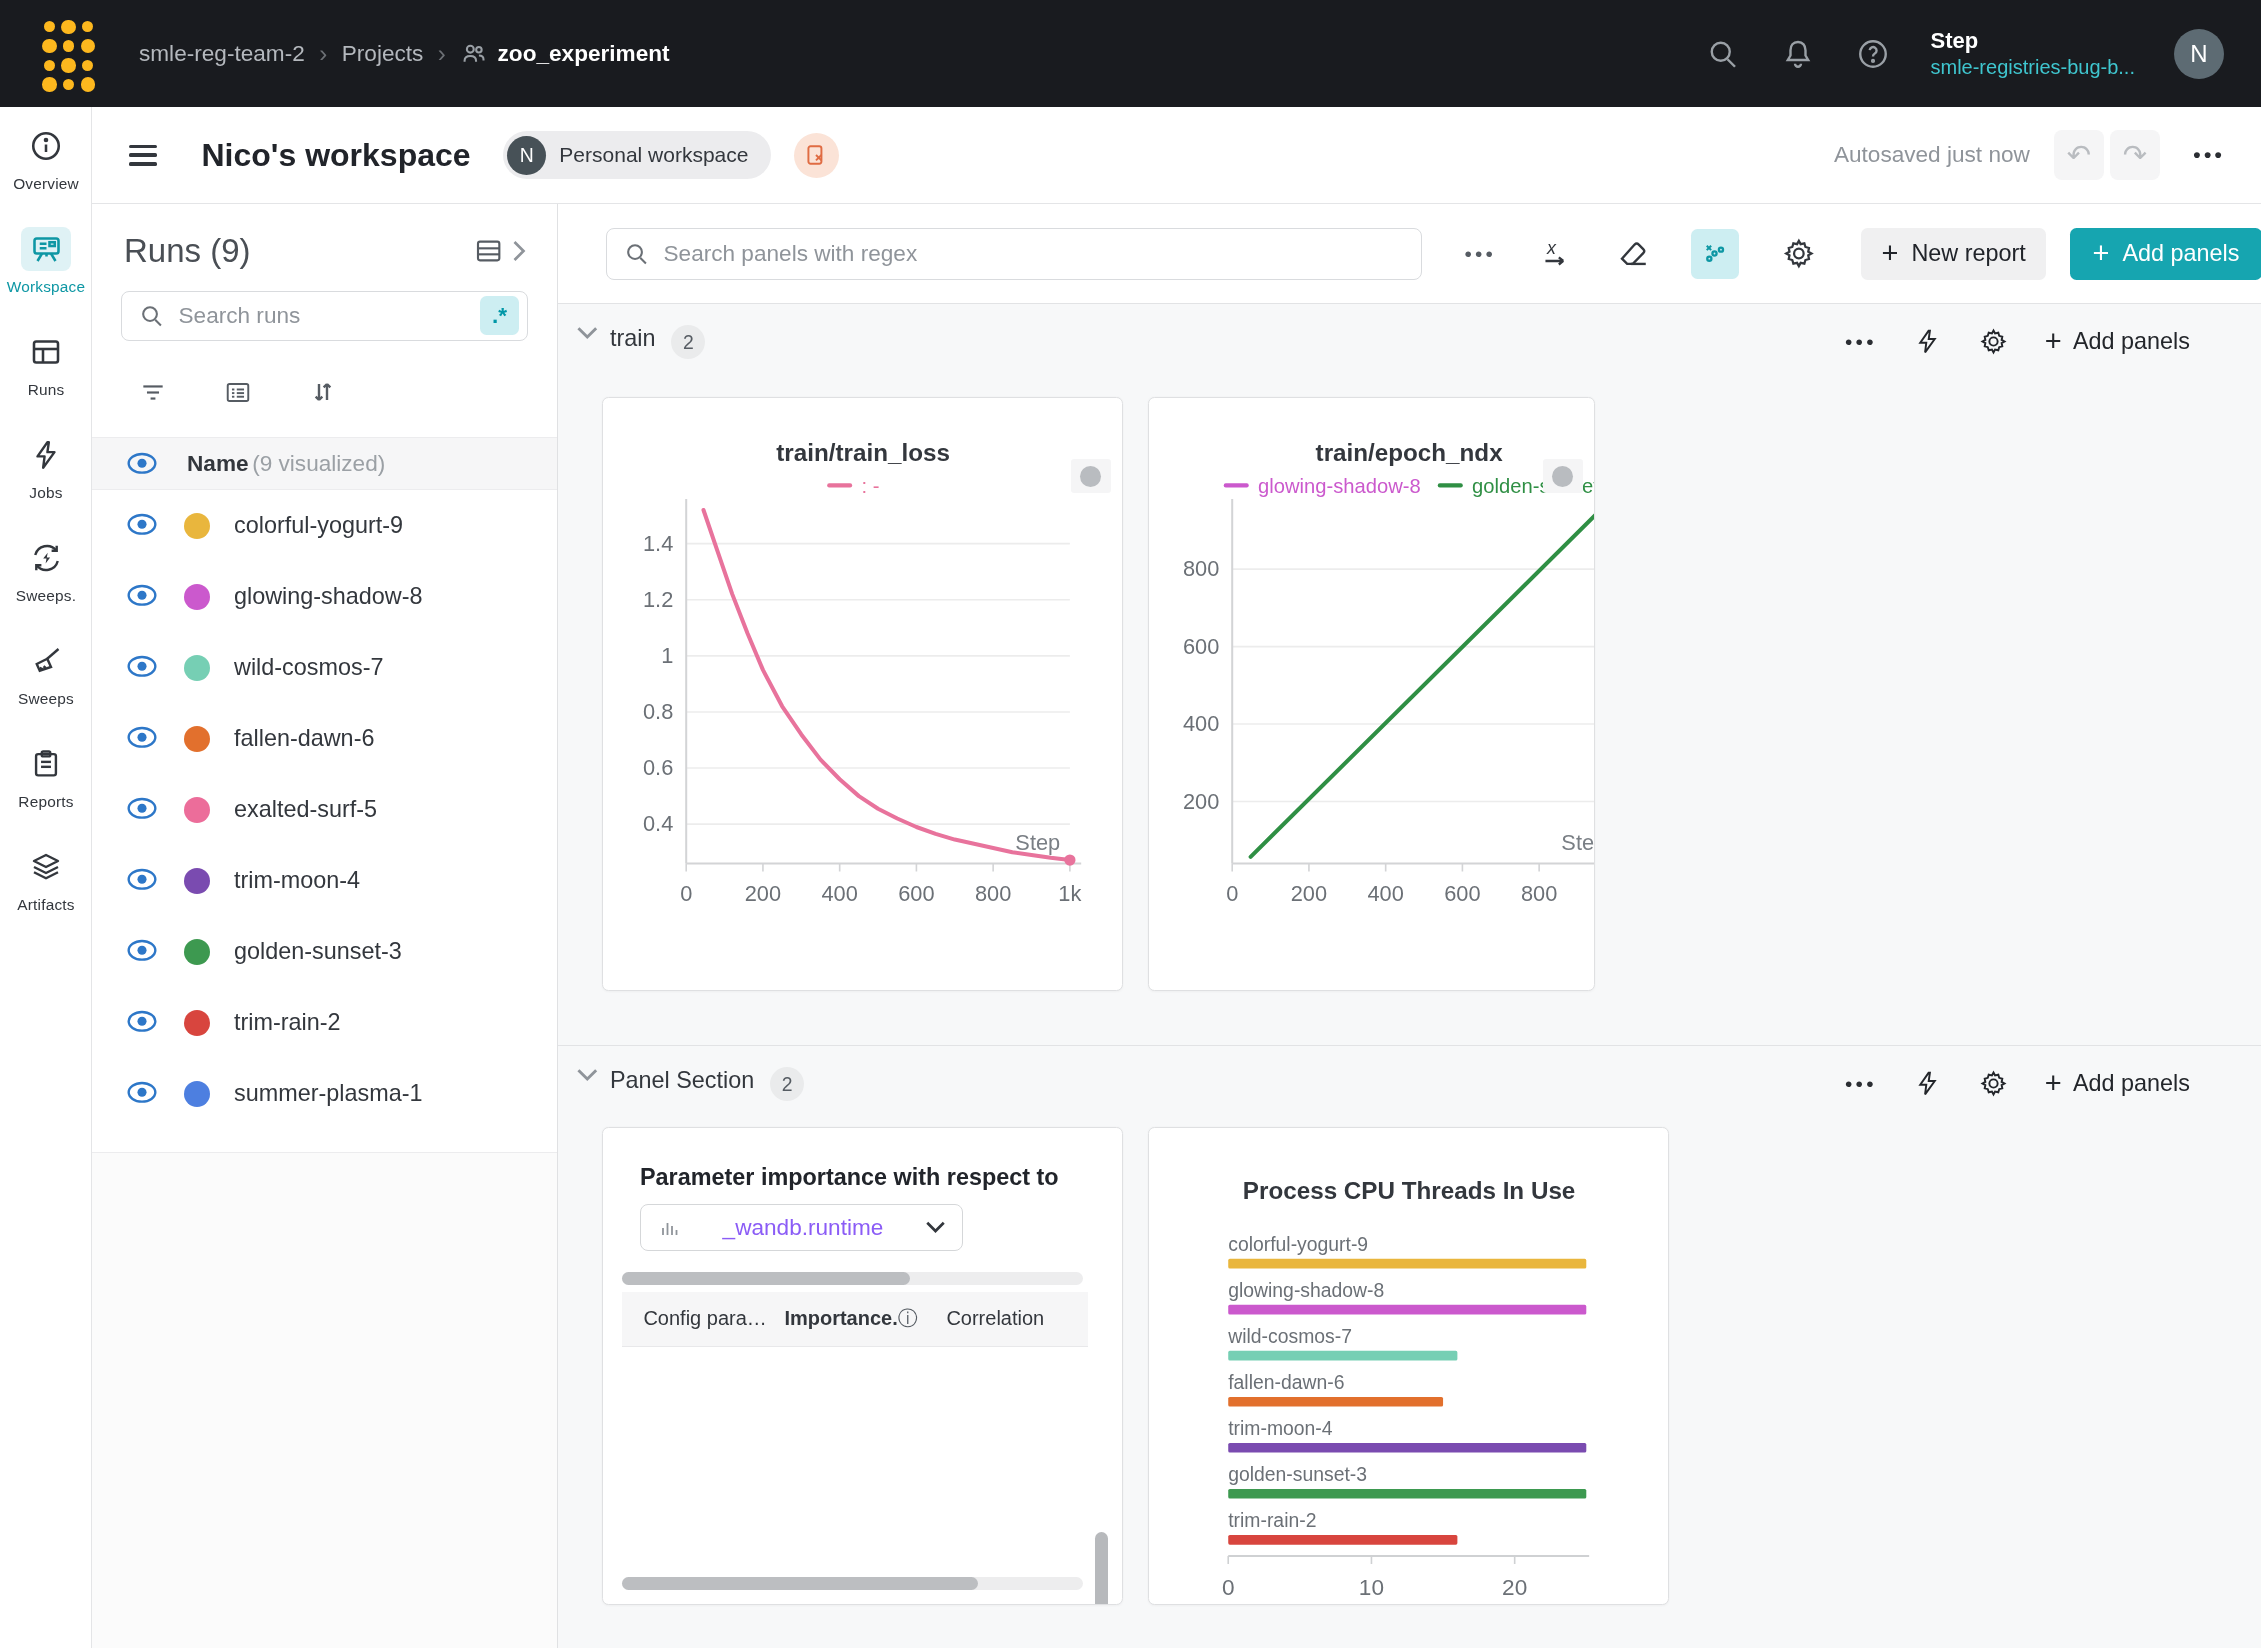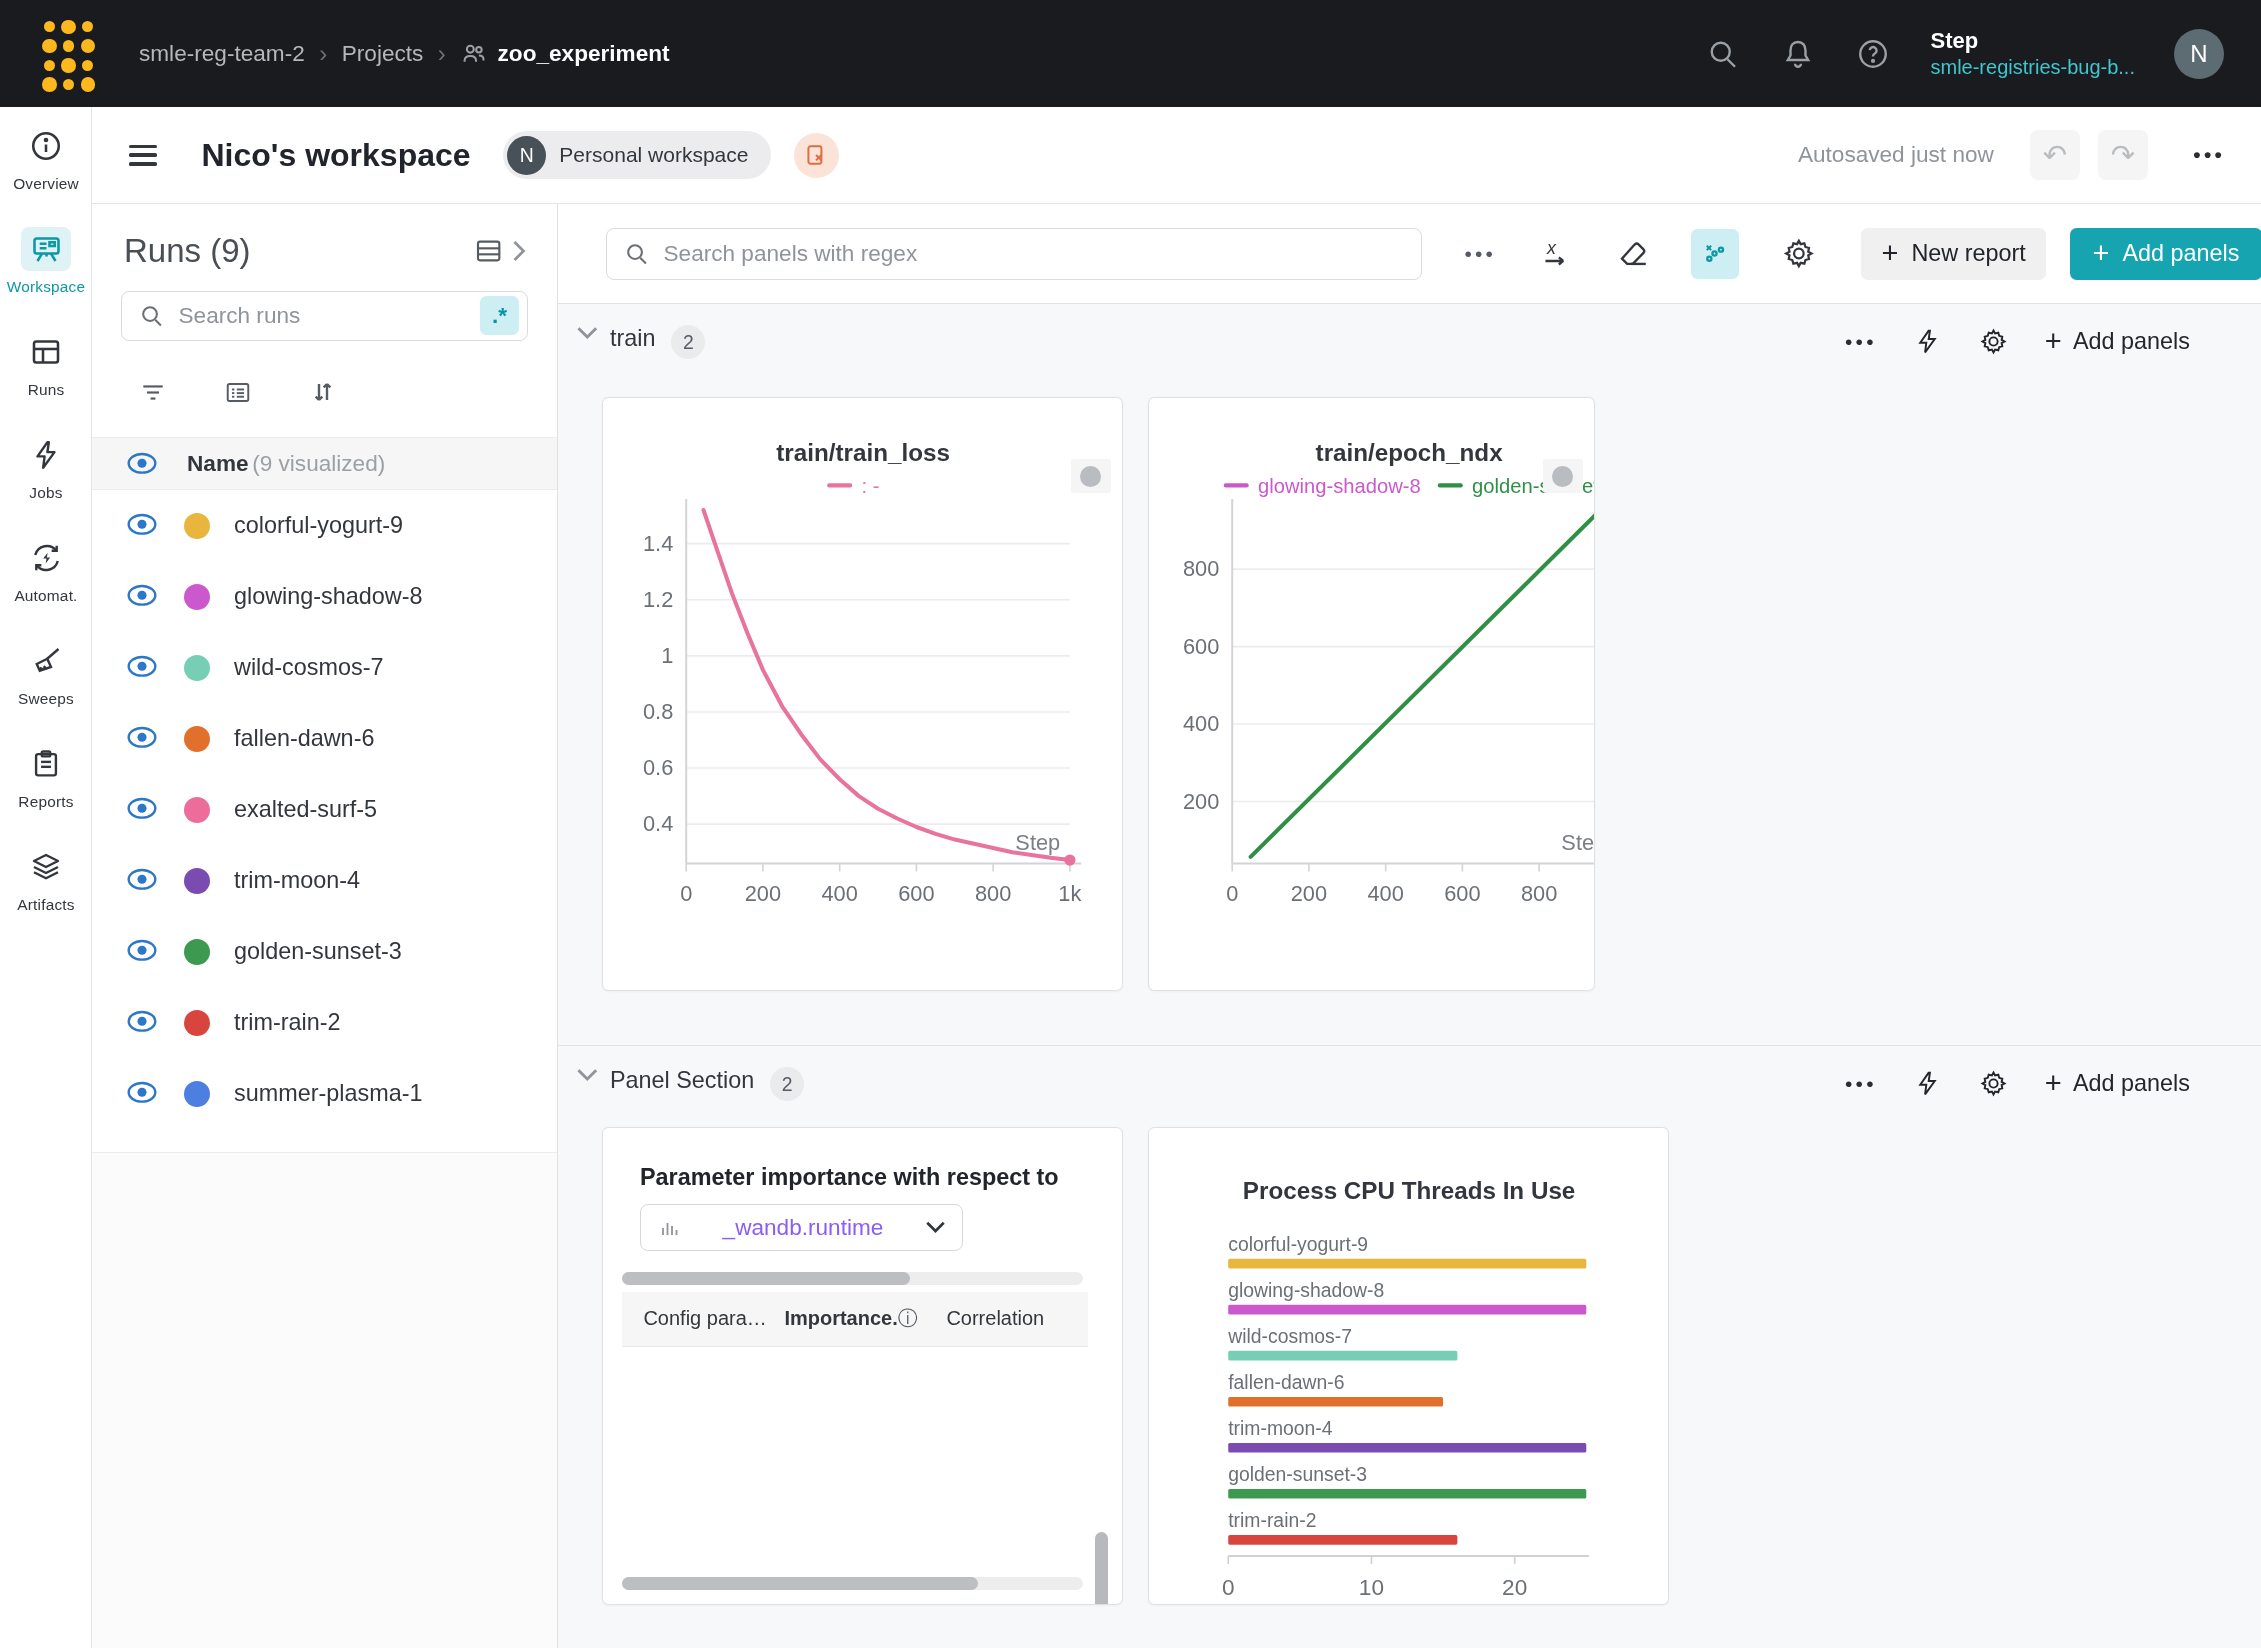--- a/index.html
+++ b/index.html
@@ -22,21 +22,21 @@
 
   
   .subheader { position:absolute; left:92px; top:107px; width:2169px; height:97px; background:#fff; border-bottom:1.6px solid #e4e5e7; display:flex; align-items:center; }
   .hamburger { width:27.5px; height:21px; margin-left:37px; display:flex; flex-direction:column; justify-content:space-between; cursor:pointer; }
   .hamburger i { height:3.2px; background:#33373d; border-radius:1.6px; }
   .ws-title { font-size:32px; font-weight:bold; color:#21242a; margin-left:45px; }
   .ws-badge { display:flex; align-items:center; margin-left:32px; background:#ececee; border-radius:32px; padding:4.8px 22.6px 4.8px 4.8px; gap:13px; }
   .ws-badge .bav { width:39px; height:39px; border-radius:50%; background:#475157; color:#fff; font-size:19.4px; display:flex; align-items:center; justify-content:center; }
   .ws-badge .btxt { font-size:21px; color:#33373d; }
   .clear-ic { width:45px; height:45px; margin-left:22.6px; background:#fbe3d7; border-radius:50%; display:flex; align-items:center; justify-content:center; }
-  .sub-right { margin-left:auto; display:flex; align-items:center; margin-right:36px; gap:18px; }
+  .sub-right { margin-left:auto; display:flex; align-items:center; margin-right:36px; gap:6px; }
   .autosave { color:#8f949a; font-size:22.6px; margin-right:18px; }
   .histbtn { width:50px; height:50px; background:#f5f5f6; border-radius:8px; color:#b9bcc0; font-size:29px; display:flex; align-items:center; justify-content:center; }
   .dots3 { color:#2b2e33; font-size:21px; letter-spacing:3.2px; font-weight:bold; }
 
   
   .rail { position:absolute; left:0; top:107px; width:92px; height:1542px; background:#fff; border-right:1.6px solid #e4e5e7; }
   .rail-item { width:92px; height:103px; display:flex; flex-direction:column; align-items:center; justify-content:center; gap:6.5px; cursor:pointer; color:#33373d; }
   .rail-item .ric { width:50px; height:44px; display:flex; align-items:center; justify-content:center; border-radius:8px; color:#33373d; }
   .rail-item .rlb { font-size:15.4px; letter-spacing:0.2px; }
   .rail-item.active .ric { background:#dff2f5; color:#0e97a4; }
@@ -232,21 +232,21 @@
       <span class="rlb">Jobs</span>
     </div>
     <div class="rail-item">
       <span class="ric">
         <svg width="37" height="36" viewBox="0 0 24 24" fill="none" stroke="currentColor" stroke-width="1.6">
           <path d="M4.5 10a8 8 0 0 1 14-3M19.5 14a8 8 0 0 1-14 3"></path>
           <path d="M18.8 3.8v3.4h-3.4M5.2 20.2v-3.4h3.4"></path>
           <path d="M12.8 8.5L9.8 12.4h2.2l-.6 3.2 3-3.9h-2.2l.6-3.2z" fill="currentColor" stroke="none"></path>
         </svg>
       </span>
-      <span class="rlb">Automat.</span>
+      <span class="rlb">Sweeps.</span>
     </div>
     <div class="rail-item">
       <span class="ric">
         <svg width="37" height="36" viewBox="0 0 24 24" fill="none" stroke="currentColor" stroke-width="1.6">
           <line x1="20" y1="4" x2="12.5" y2="10.5"></line>
           <path d="M12.5 10.5l-7 3.5 2 4.5 7.5-2.5-2.5-5.5z"></path>
           <path d="M7.5 16.5l2 1M10 15.5l1.5 1.2"></path>
         </svg>
       </span>
       <span class="rlb">Sweeps</span>

